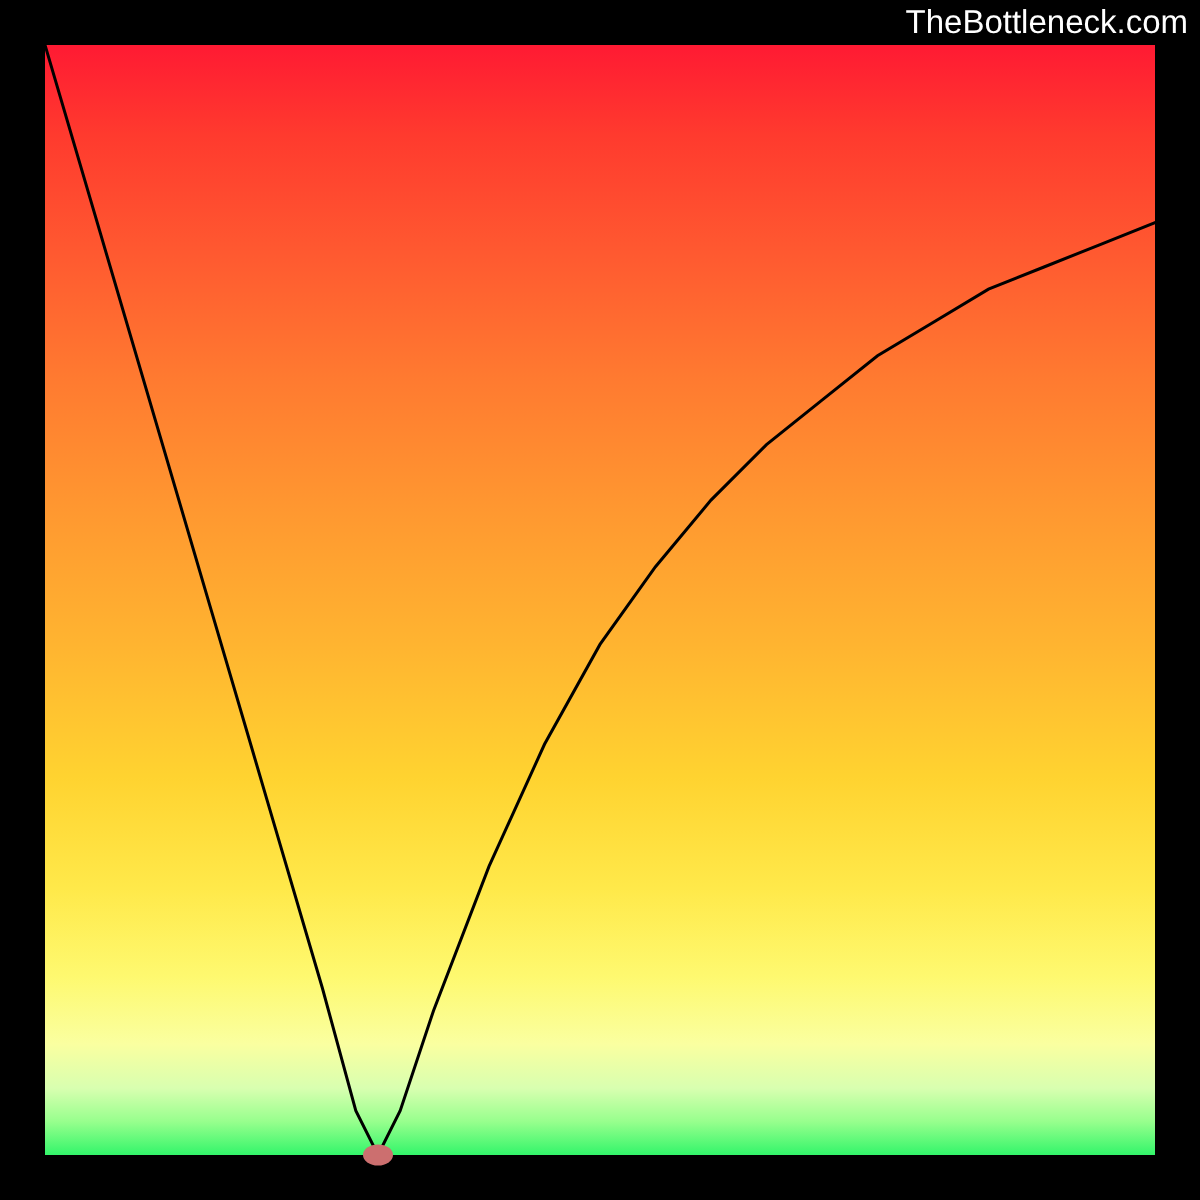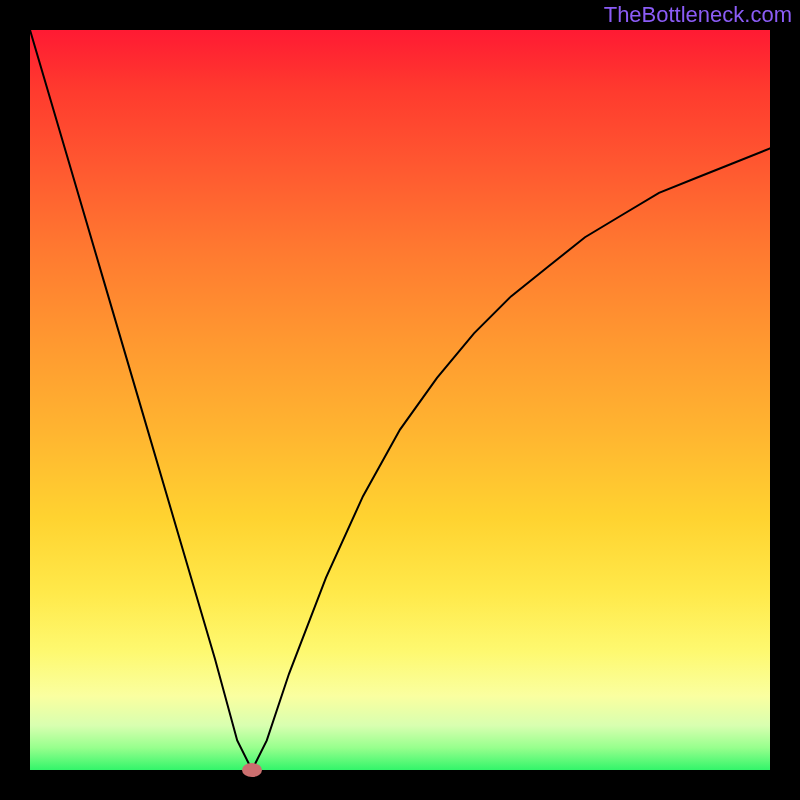--- a/index.html
+++ b/index.html
@@ -8,21 +8,21 @@
     height: 800px;
     background: #000;
     position: relative;
     overflow: hidden;
     font-family: Arial, Helvetica, sans-serif;
   }
   .watermark {
     position: absolute;
     top: 2px;
     right: 8px;
-    color: #8b5cf6;
+    color: #ffffff;
     font-size: 22px;
     font-weight: 500;
     z-index: 50;
   }
   .plot {
     position: absolute;
     top: 30px;
     left: 30px;
     width: 740px;
     height: 740px;

